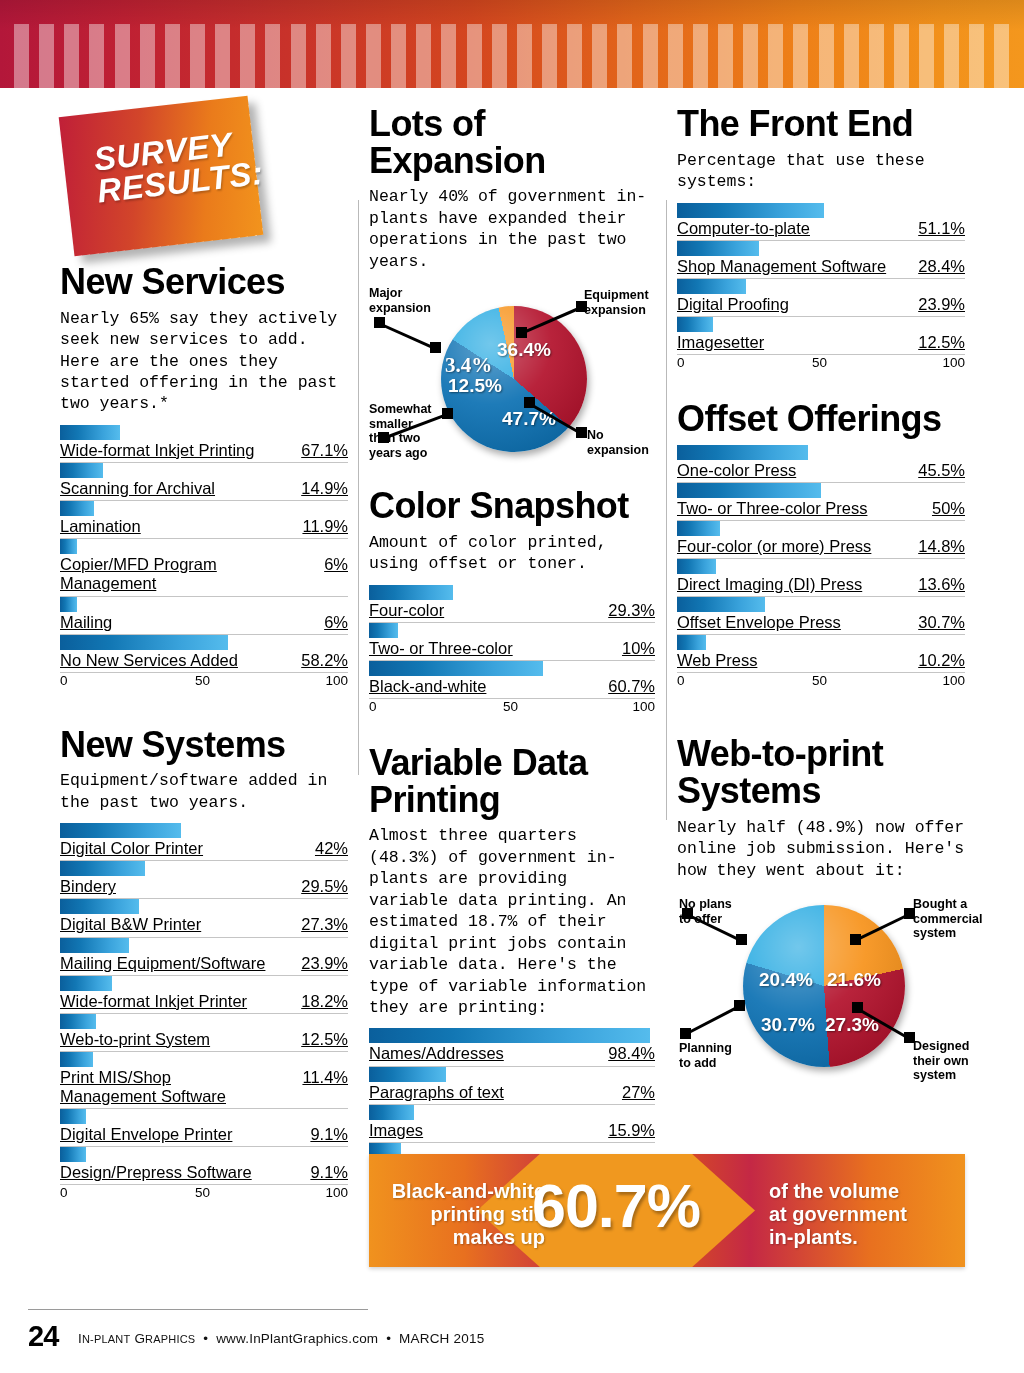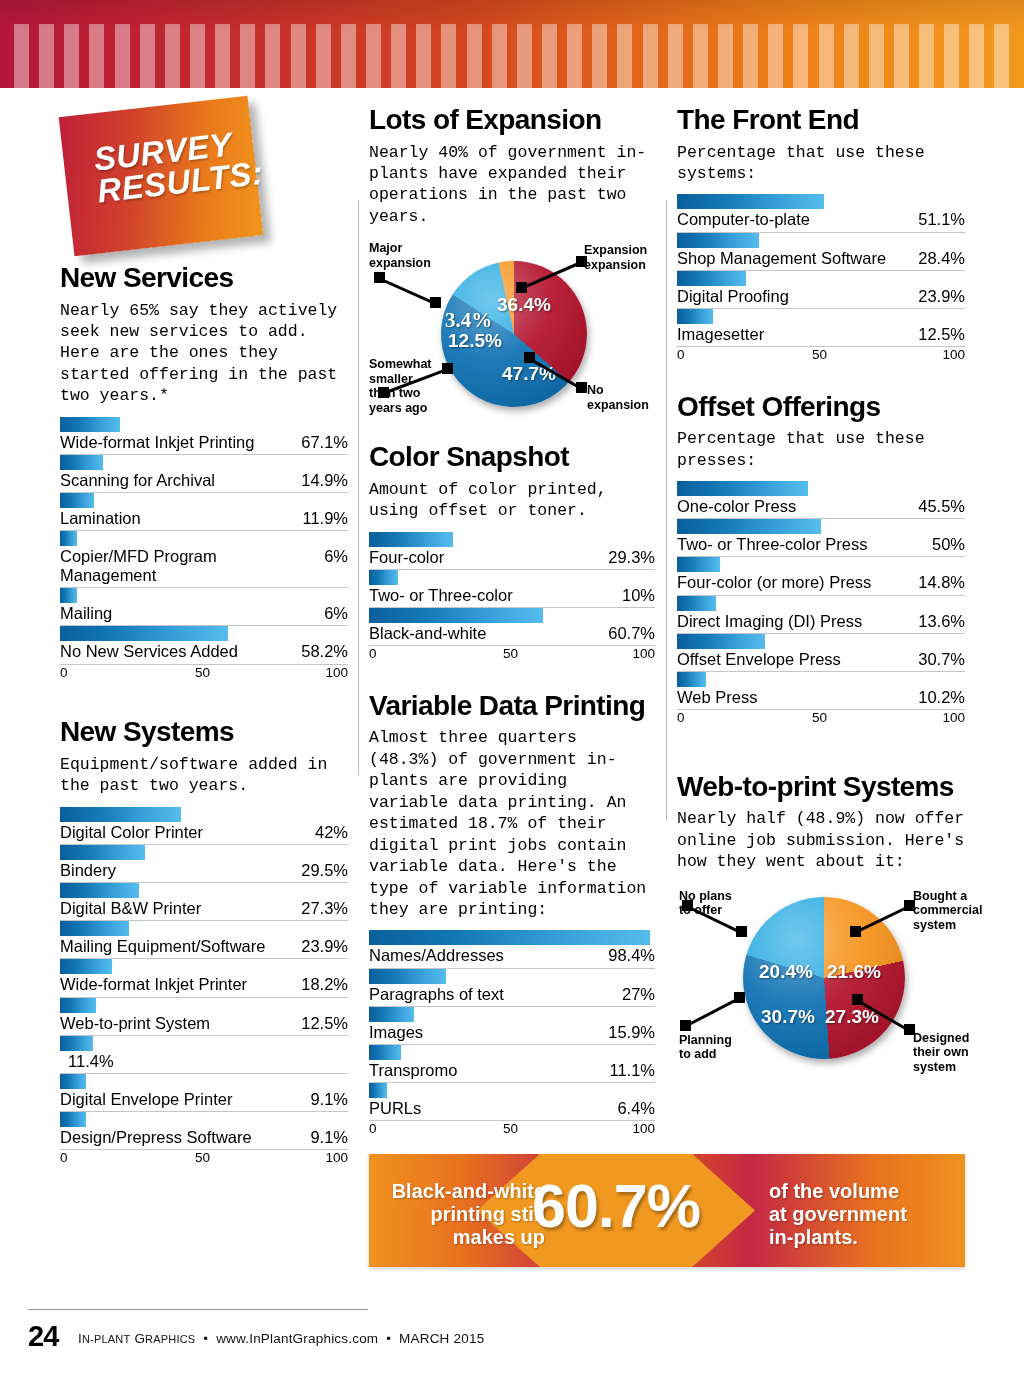--- a/index.html
+++ b/index.html
@@ -32,27 +32,27 @@
   .badge{position:absolute;left:8px;top:8px;width:190px;height:140px;
     background:linear-gradient(100deg,#c01f38 0%,#d2452a 38%,#ea7b1b 72%,#f2941d 100%);
     transform:rotate(-6.5deg);box-shadow:7px 8px 9px rgba(0,0,0,.30);}
   .badge-txt{position:absolute;left:10px;top:14px;width:200px;
     transform:rotate(-6.5deg);color:#fff;font-weight:bold;font-style:italic;
     font-size:33px;line-height:.98;letter-spacing:.5px;padding:22px 0 0 26px;
     text-shadow:1px 2px 2px rgba(0,0,0,.22);}
   .badge-txt div{display:block;}
 
   
-  h2.sec{font-size:28px;line-height:1.02;margin:0 0 7px 0;font-weight:bold;letter-spacing:-.6px;}
+  h2.sec{font-size:36px;line-height:1.02;margin:0 0 7px 0;font-weight:bold;letter-spacing:-.6px;}
   p.intro{font-size:16.5px;line-height:1.30;margin:0 0 10px 0;font-family:Liberation Mono, monospace;}
   .intro-tight{margin-bottom:8px;}
 
   
   .chart{position:relative;}
-  .brow{position:relative;margin:0;}
+  .brow{position:relative;margin:0;text-decoration:underline;}
   .bar{height:15px;background:linear-gradient(90deg,#0a5f9c 0%,#1277b4 30%,#3aa3dc 72%,#55bced 100%);}
   .blabels{display:flex;justify-content:space-between;align-items:baseline;
     font-size:16.5px;line-height:1.16;padding:1px 0 2px 0;border-bottom:1px solid #c5c5c5;}
   .blabels .lab{white-space:pre-line;}
   .blabels .val{padding-left:8px;white-space:nowrap;}
   .axis{display:flex;justify-content:space-between;font-size:13.5px;padding-top:1px;line-height:1.1;}
   .axis span:nth-child(2){transform:translateX(6px);}
 
   .foot{font-size:13.5px;font-style:italic;line-height:1.30;margin:4px 0 0 0;
     text-indent:-9px;padding-left:9px;}
@@ -247,20 +247,22 @@
         <div class="brow">
           <div class="bar" style="width: 12.5%;"></div>
           <div class="blabels">
             <span class="lab">Web-to-print System</span>
             <span class="val">12.5%</span>
           </div>
         </div>
         <div class="brow">
           <div class="bar" style="width: 11.4%;"></div>
           <div class="blabels">
+            <span class="lab">Print MIS/Shop
+Management Software</span>
             <span class="val">11.4%</span>
           </div>
         </div>
         <div class="brow">
           <div class="bar" style="width: 9.1%;"></div>
           <div class="blabels">
             <span class="lab">Digital Envelope Printer</span>
             <span class="val">9.1%</span>
           </div>
         </div>
@@ -284,21 +286,21 @@
     <h2 class="sec">Lots of Expansion</h2>
     <p class="intro">Nearly 40% of government in-plants have expanded their operations in the past two years.</p>
     <div class="pieblock" id="pie-lots_of_expansion" style="height:182px;">
         <div class="pie" style="width: 146px; height: 146px; position: absolute; left: 72px; top: 24px; background: conic-gradient(rgb(180, 21, 47) 0deg, rgb(180, 21, 47) 131.04deg, rgb(16, 115, 180) 131.04deg, rgb(16, 115, 180) 302.76deg, rgb(41, 171, 226) 302.76deg, rgb(41, 171, 226) 347.76deg, rgb(247, 148, 30) 347.76deg, rgb(247, 148, 30) 360deg);">
           <div class="shade"></div>
         </div>
         <div class="plabel" style="left: 128px; top: 57px;">36.4%</div>
         <div class="plabel" style="left: 133px; top: 126px;">47.7%</div>
         <div class="plabel" style="left: 79px; top: 93px;">12.5%</div>
         <div class="plabel" style="left: 76px; top: 71px; font-size: 21px; font-family: Liberation Serif, serif;">3.4%</div>
-        <div class="cap" style="left: 215px; top: 6px; width: 72px;">Expansion expansion</div>
+        <div class="cap" style="left: 215px; top: 6px; width: 72px;">Equipment expansion</div>
         <div class="leader" style="left: 212px; top: 24px; width: 65.3911px; transform: rotate(156.571deg);"></div>
         <div class="dot" style="left: 207px; top: 19px;"></div>
         <div class="dot" style="left: 147px; top: 45px;"></div>
         <div class="cap" style="left: 218px; top: 146px; width: 72px;">No expansion</div>
         <div class="leader" style="left: 212px; top: 150px; width: 60.0333px; transform: rotate(-150.018deg);"></div>
         <div class="dot" style="left: 207px; top: 145px;"></div>
         <div class="dot" style="left: 155px; top: 115px;"></div>
         <div class="cap" style="left: 0px; top: 120px; width: 66px;">Somewhat smaller
 than two
 years ago</div>
@@ -422,21 +424,20 @@
           </div>
         </div>
         <div class="axis">
           <span>0</span>
           <span>50</span>
           <span>100</span>
         </div>
       </div>
 
     <h2 class="sec" style="margin-top:30px;">Offset Offerings</h2>
-    <p class="intro intro-tight">Percentage that use these presses:</p>
     <div class="chart" id="chart-offset_offerings">
         <div class="brow">
           <div class="bar" style="width: 45.5%;"></div>
           <div class="blabels">
             <span class="lab">One-color Press</span>
             <span class="val">45.5%</span>
           </div>
         </div>
         <div class="brow">
           <div class="bar" style="width: 50%;"></div>

